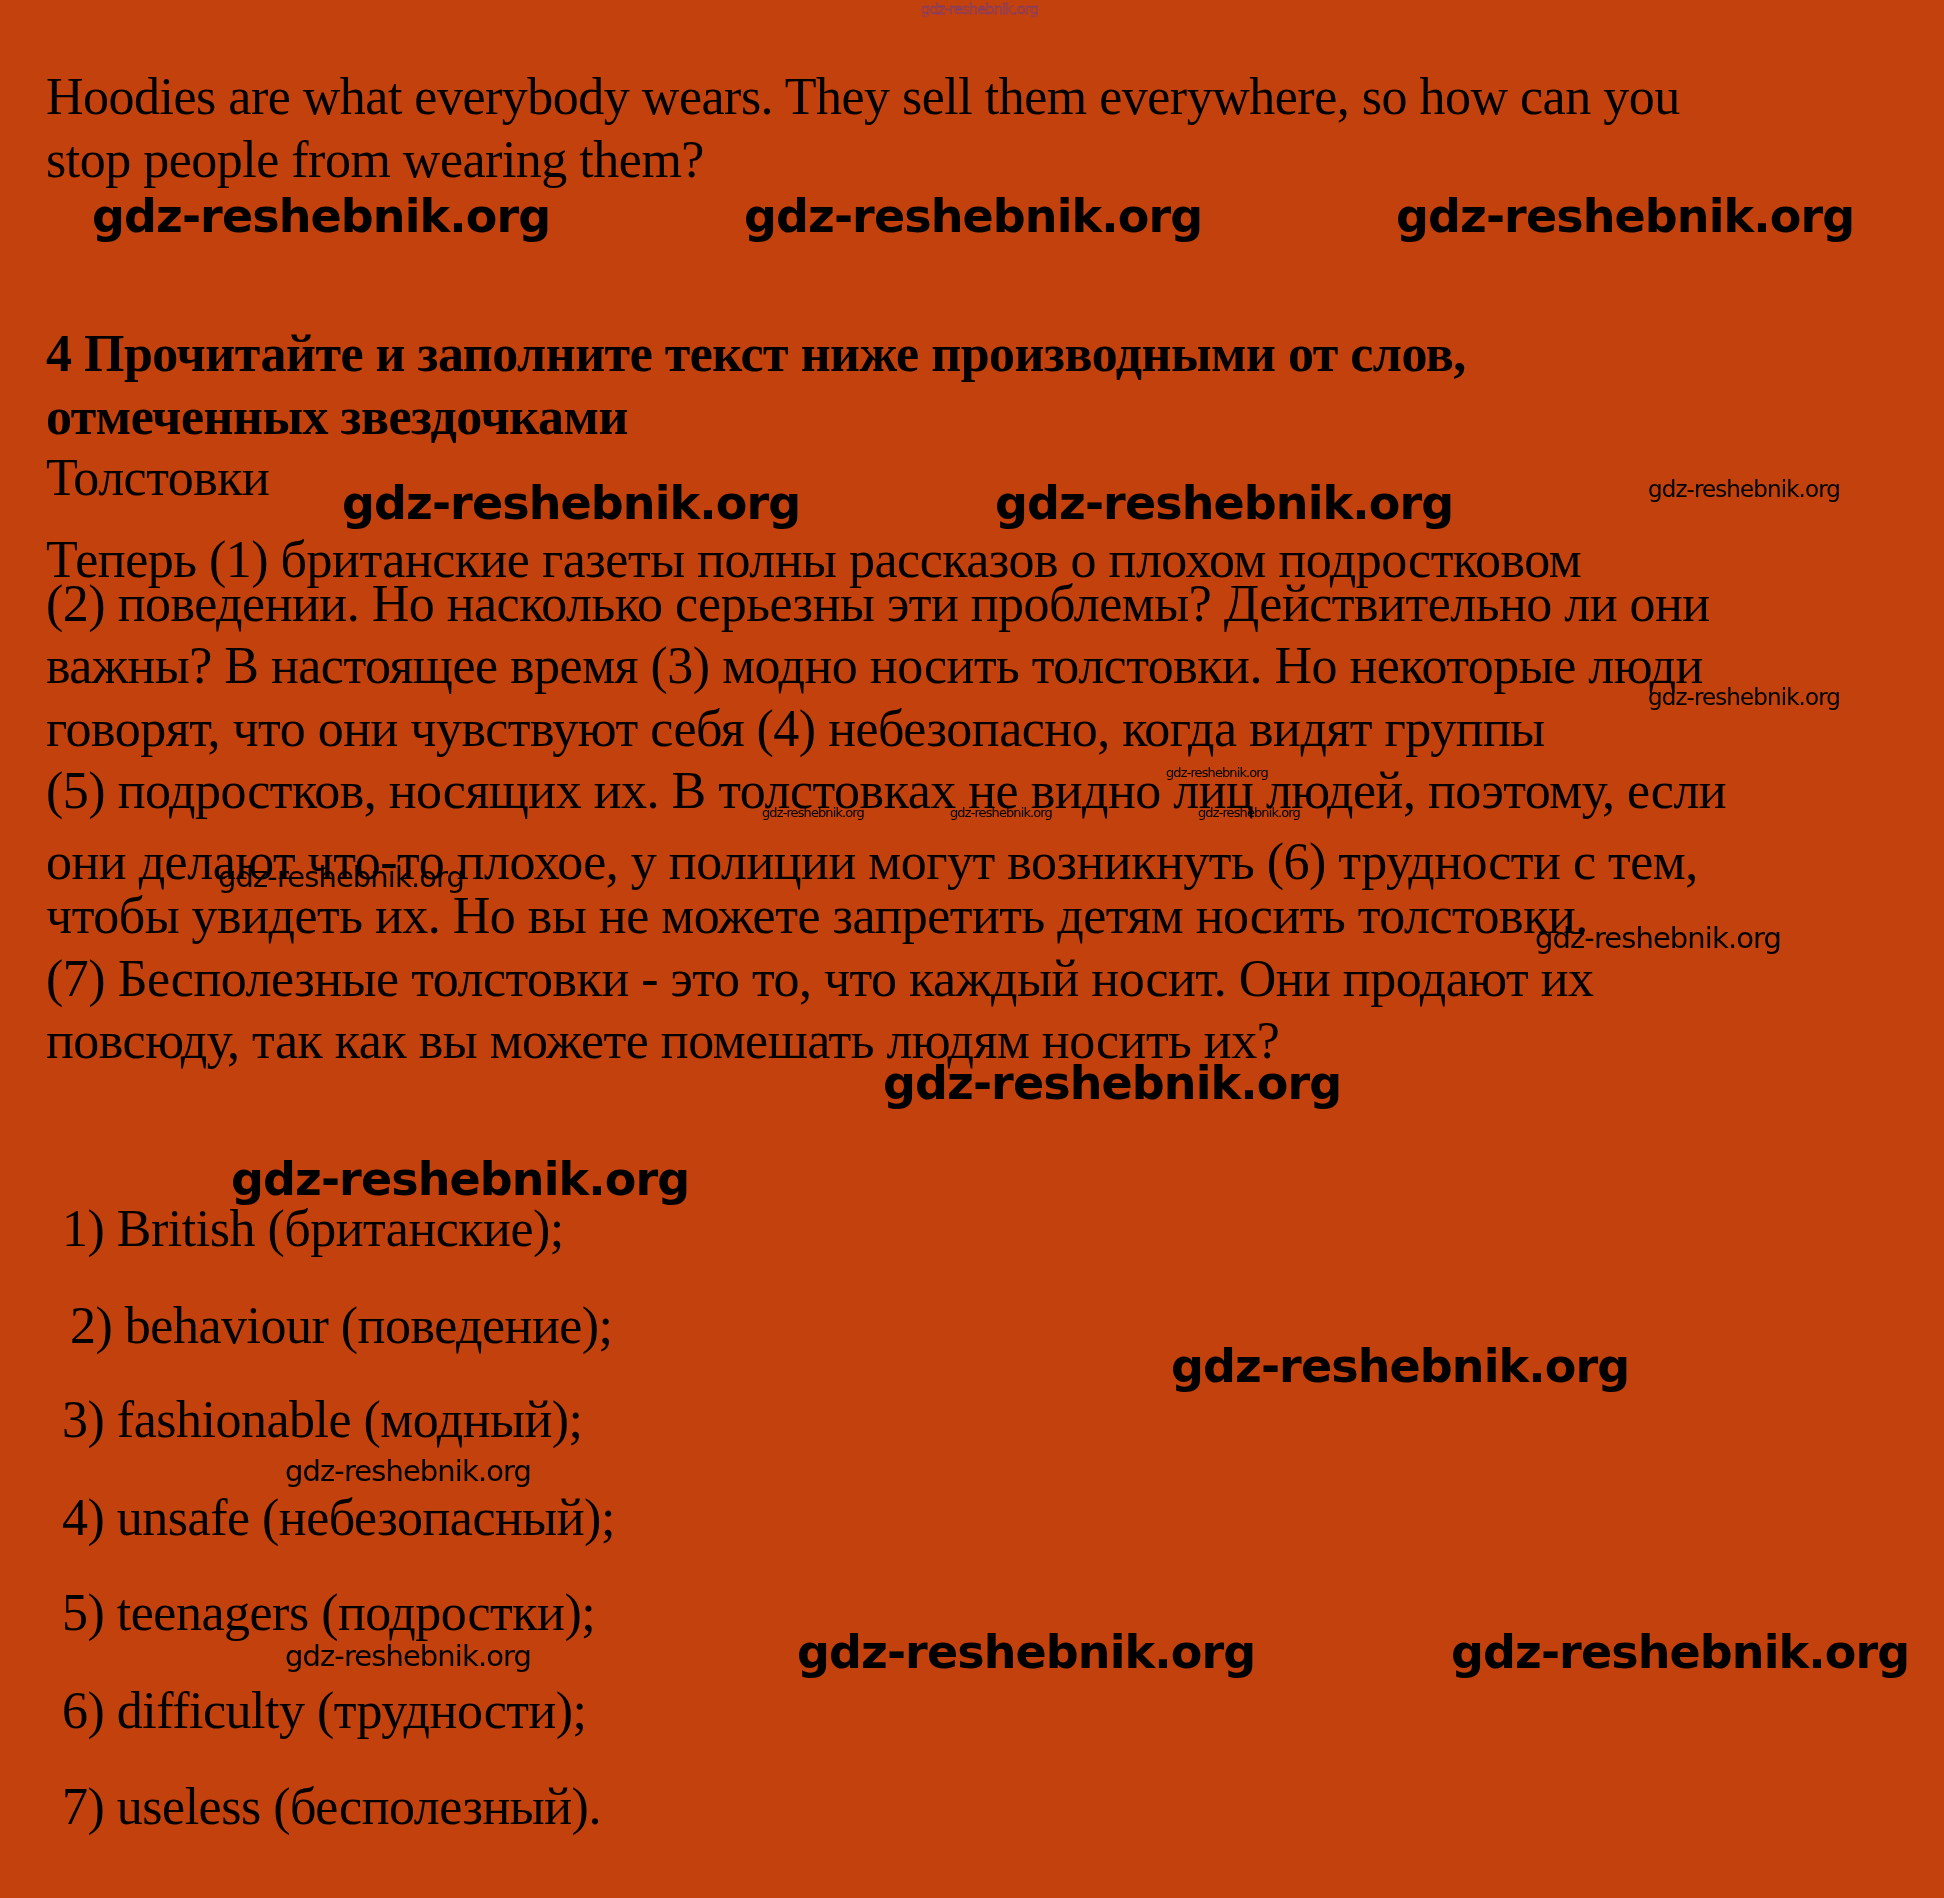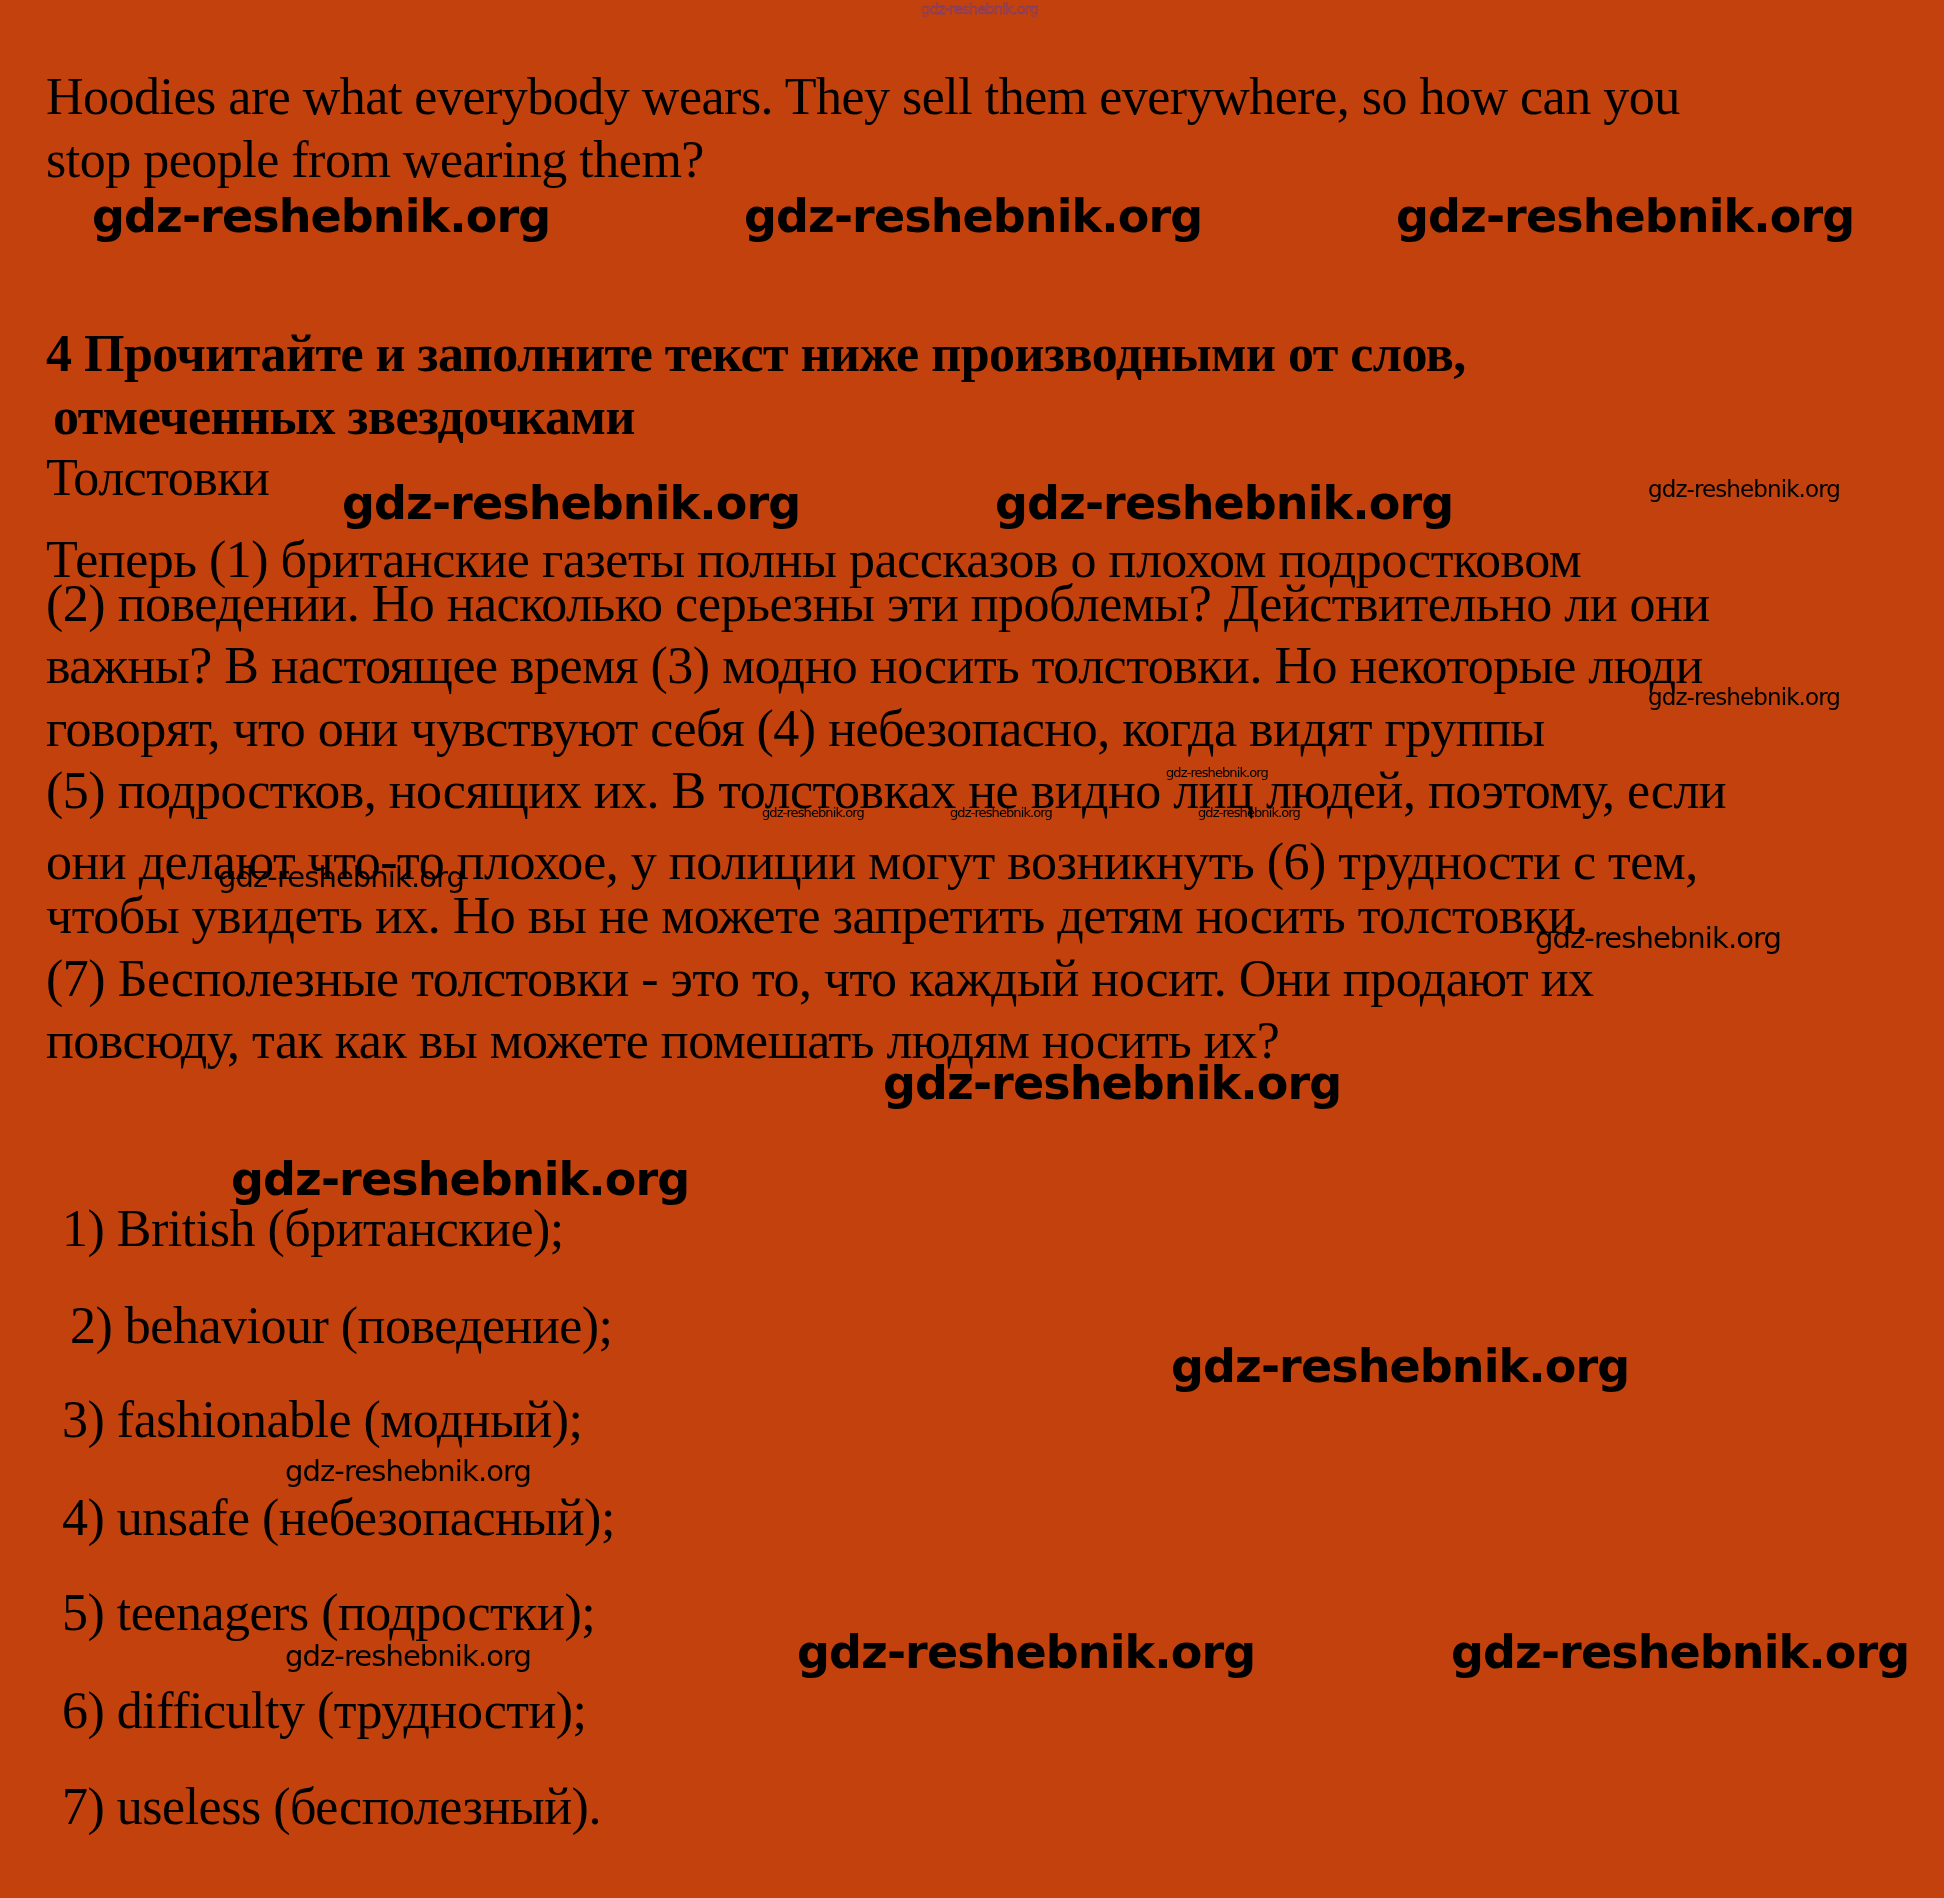--- a/index.html
+++ b/index.html
@@ -27,21 +27,21 @@
     <div class="line serif" style="top:66px;">Hoodies are what everybody wears. They sell them everywhere, so how can you</div>
     <div class="line serif" style="top:129px;">stop people from wearing them?</div>
   </div>
 
   <div class="wm wm-big" style="left:92px; top:189px;">gdz-reshebnik.org</div>
   <div class="wm wm-big" style="left:744px; top:189px;">gdz-reshebnik.org</div>
   <div class="wm wm-big" style="left:1396px; top:189px;">gdz-reshebnik.org</div>
 
   <div>
     <div class="line serif bold" style="top:323px;">4 Прочитайте и заполните текст ниже производными от слов,</div>
-    <div class="line serif bold" style="top:386px;margin-left:7px;">отмеченных звездочками</div>
+    <div class="line serif bold" style="top:386px;">отмеченных звездочками</div>
   </div>
 
   <div class="line serif" style="top:447px;">Толстовки</div>
 
   <div class="wm wm-big" style="left:342px; top:476px;">gdz-reshebnik.org</div>
   <div class="wm wm-big" style="left:995px; top:476px;">gdz-reshebnik.org</div>
   <div class="wm wm-small" style="left:1648px; top:476px;">gdz-reshebnik.org</div>
 
   <div>
     <div class="line serif" style="top:511px;margin-top:18px;">Теперь (1) британские газеты полны рассказов о плохом подростковом</div>

